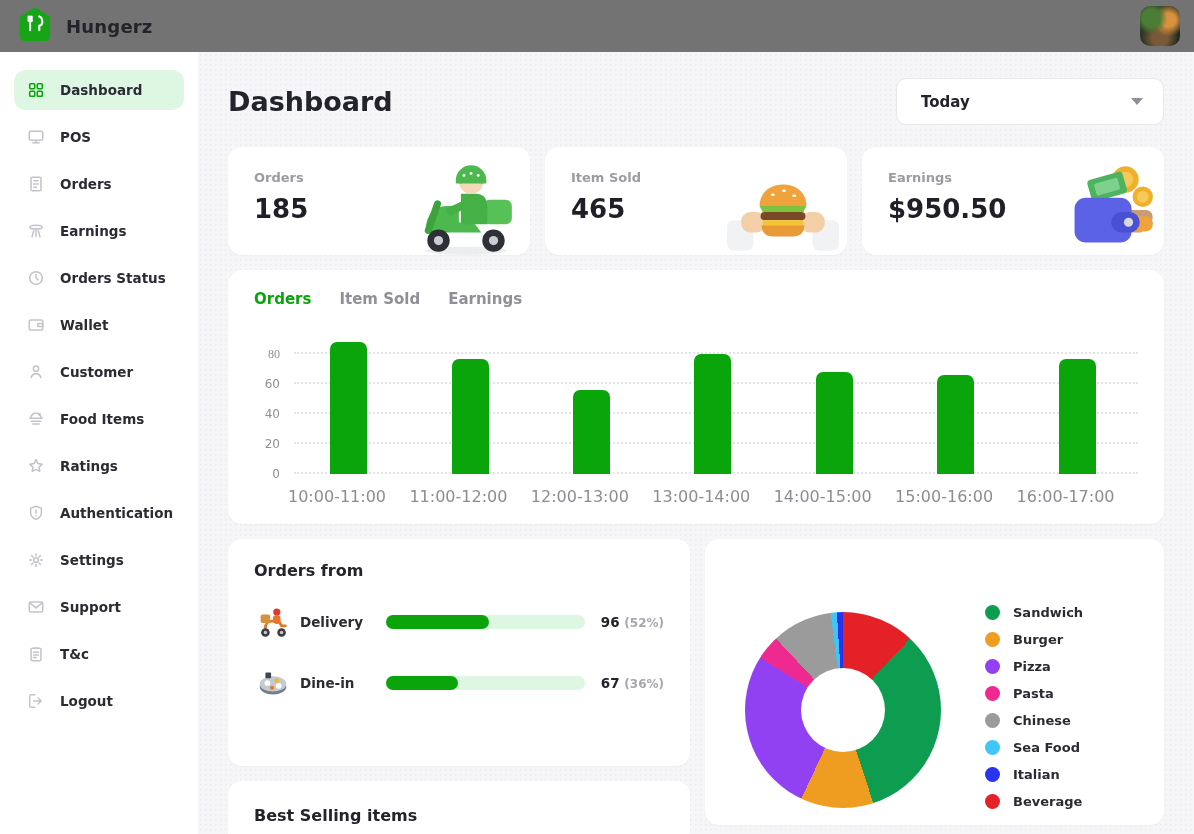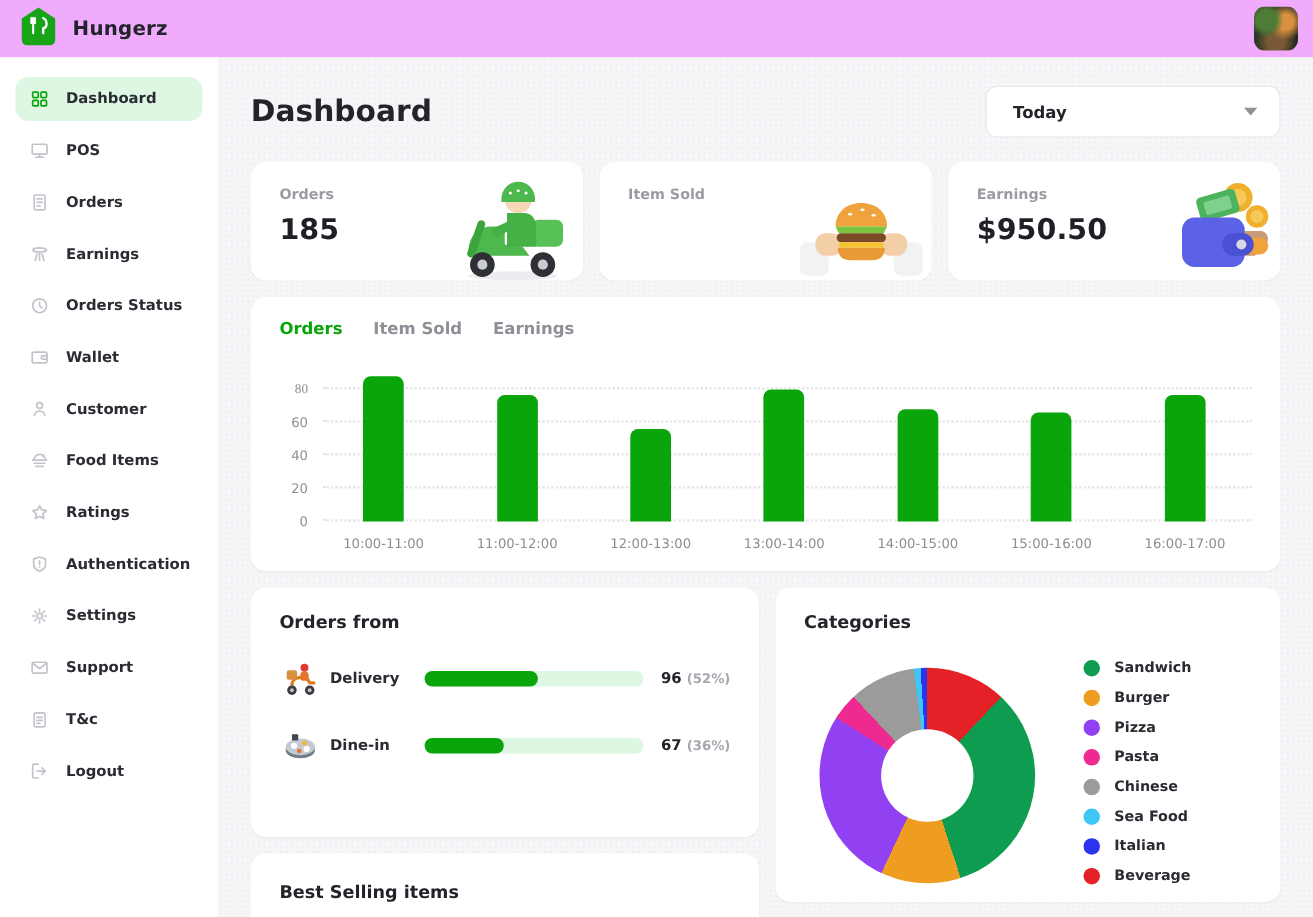--- a/index.html
+++ b/index.html
@@ -1,20 +1,20 @@
 <!DOCTYPE html>
 <html><head>
 <meta charset="utf-8">
 <style>
   * { margin:0; padding:0; box-sizing:border-box; }
   html,body { width:1194px; height:834px; overflow:hidden; background:#fff;
     font-family:"DejaVu Sans","Liberation Sans",sans-serif; color:#23232b; }
 
   
-  .topbar { position:absolute; top:0; left:0; right:0; height:52px; background:#f0abfc;
+  .topbar { position:absolute; top:0; left:0; right:0; height:52px; background:#737373;
     display:flex; align-items:center; justify-content:space-between; padding:0 14px 0 16px; z-index:6; }
   .brand { display:flex; align-items:center; gap:12px; }
   .brand-name { font-size:18px; font-weight:800; letter-spacing:.2px; }
   .avatar { width:40px; height:40px; border-radius:10px;
     background:
       radial-gradient(circle at 28% 30%, #4d7c36 0 22%, transparent 40%),
       radial-gradient(circle at 72% 35%, #d9913f 0 18%, transparent 42%),
       radial-gradient(circle at 50% 80%, #7a5a36 0 20%, transparent 50%),
       linear-gradient(135deg,#33402e,#1d241d); }
 
@@ -57,21 +57,21 @@
   .tab.active { color:#0aa50a; }
   .chart-area { display:flex; }
   .y-axis { width:34px; position:relative; height:138px; }
   .ytick { position:absolute; right:8px; font-size:12px; color:#8f8f97; transform:translateY(50%); }
   .plot { flex:1; position:relative; height:138px; }
   .gridline { position:absolute; left:6px; right:0; border-top:2px dotted #e3e3e8; }
   .bars { position:absolute; inset:0; display:flex; }
   .bcol { flex:1; display:flex; justify-content:center; align-items:flex-end; }
   .bar { width:37px; background:#0aa50a; border-radius:7px 7px 0 0; }
   .x-labels { display:flex; margin-left:34px; margin-top:13px; }
-  .xcol { flex:1; text-align:center; font-size:12px; color:#8c8c94; }
+  .xcol { flex:1; font-size:16px; color:#8c8c94; }
 
   
   .bottom { display:flex; gap:15px; align-items:flex-start; }
   .left-col { width:462px; display:flex; flex-direction:column; gap:15px; }
   .card-title { font-size:16px; font-weight:800; }
 
   .orders-card { height:227px; padding:22px 26px; }
   .of-row { display:flex; align-items:center; margin-top:23px; }
   .of-icon { width:46px; display:flex; }
   .of-label { width:86px; font-size:13.5px; font-weight:600; color:#2b2b33; }
@@ -268,20 +268,21 @@
             <circle cx="60" cy="14" r="1.4" fill="#fff"></circle>
             <circle cx="67" cy="16" r="1.4" fill="#fff"></circle>
             <circle cx="28" cy="80" r="11" fill="#2e3036"></circle>
             <circle cx="28" cy="80" r="4.5" fill="#c9ccd2"></circle>
             <circle cx="82" cy="80" r="11" fill="#2e3036"></circle>
             <circle cx="82" cy="80" r="4.5" fill="#c9ccd2"></circle>
           </svg></div>
       </div>
       <div class="card stat-card">
         <div class="stat-label">Item Sold</div>
+        <div class="stat-value">465</div>
         <div class="stat-illu"><svg viewBox="0 0 110 96" width="112" height="98">
             <rect x="0" y="60" width="26" height="30" rx="7" fill="#f1f2f4"></rect>
             <rect x="84" y="60" width="26" height="30" rx="7" fill="#f1f2f4"></rect>
             <rect x="14" y="52" width="24" height="20" rx="9" fill="#f3cfa8"></rect>
             <rect x="72" y="52" width="24" height="20" rx="9" fill="#f3cfa8"></rect>
             <path d="M32 46c0-13 10-21 23-21s23 8 23 21z" fill="#f0a23c"></path>
             <ellipse cx="45" cy="35" rx="2" ry="1.2" fill="#fff"></ellipse>
             <ellipse cx="56" cy="31" rx="2" ry="1.2" fill="#fff"></ellipse>
             <ellipse cx="66" cy="36" rx="2" ry="1.2" fill="#fff"></ellipse>
             <path d="M32 46h46l-3 6H35z" fill="#7cc440"></path>
@@ -409,21 +410,20 @@
               <span class="of-val"><span>67</span> <span class="of-pct">(36%)</span></span>
             </div>
           </div>
       </section>
       <section class="card best-card">
         <div class="card-title">Best Selling items</div>
       </section>
     </div>
 
     <section class="card cat-card">
-      <div class="card-title">Categories</div>
       <div class="donut" id="donut" style="background: conic-gradient(from 43.2deg, rgb(14, 157, 80) 0%, rgb(14, 157, 80) 33%, rgb(239, 157, 32) 33%, rgb(239, 157, 32) 45%, rgb(145, 64, 242) 45%, rgb(145, 64, 242) 72%, rgb(238, 42, 144) 72%, rgb(238, 42, 144) 76%, rgb(155, 155, 155) 76%, rgb(155, 155, 155) 86%, rgb(62, 199, 246) 86%, rgb(62, 199, 246) 87%, rgb(42, 51, 238) 87%, rgb(42, 51, 238) 88%, rgb(227, 33, 39) 88%, rgb(227, 33, 39) 100%);"></div>
       <div class="legend" id="legend">
           <div class="leg-row">
             <span class="dot" style="background:#0e9d50"></span>
             <span class="leg-label">Sandwich</span>
           </div>
           <div class="leg-row">
             <span class="dot" style="background:#ef9d20"></span>
             <span class="leg-label">Burger</span>
           </div>

